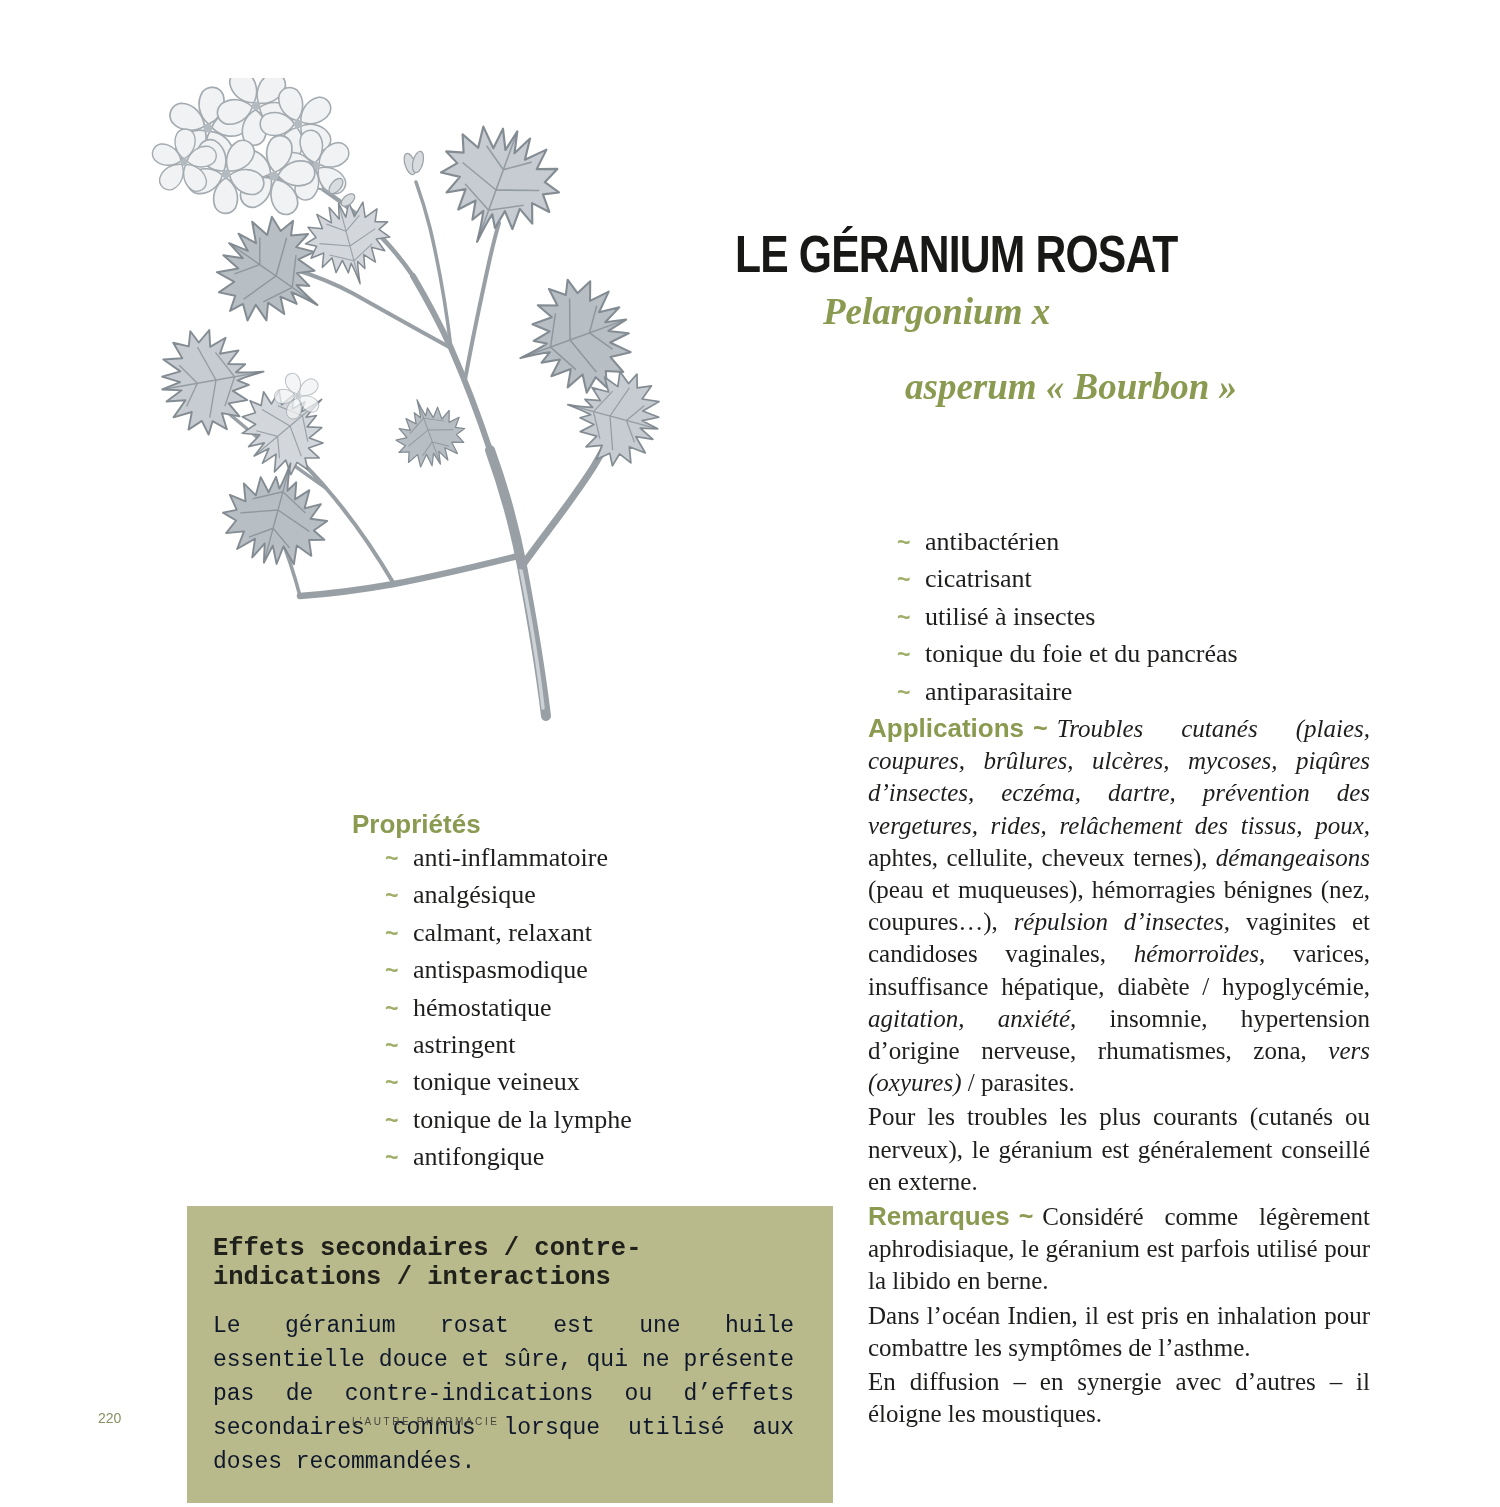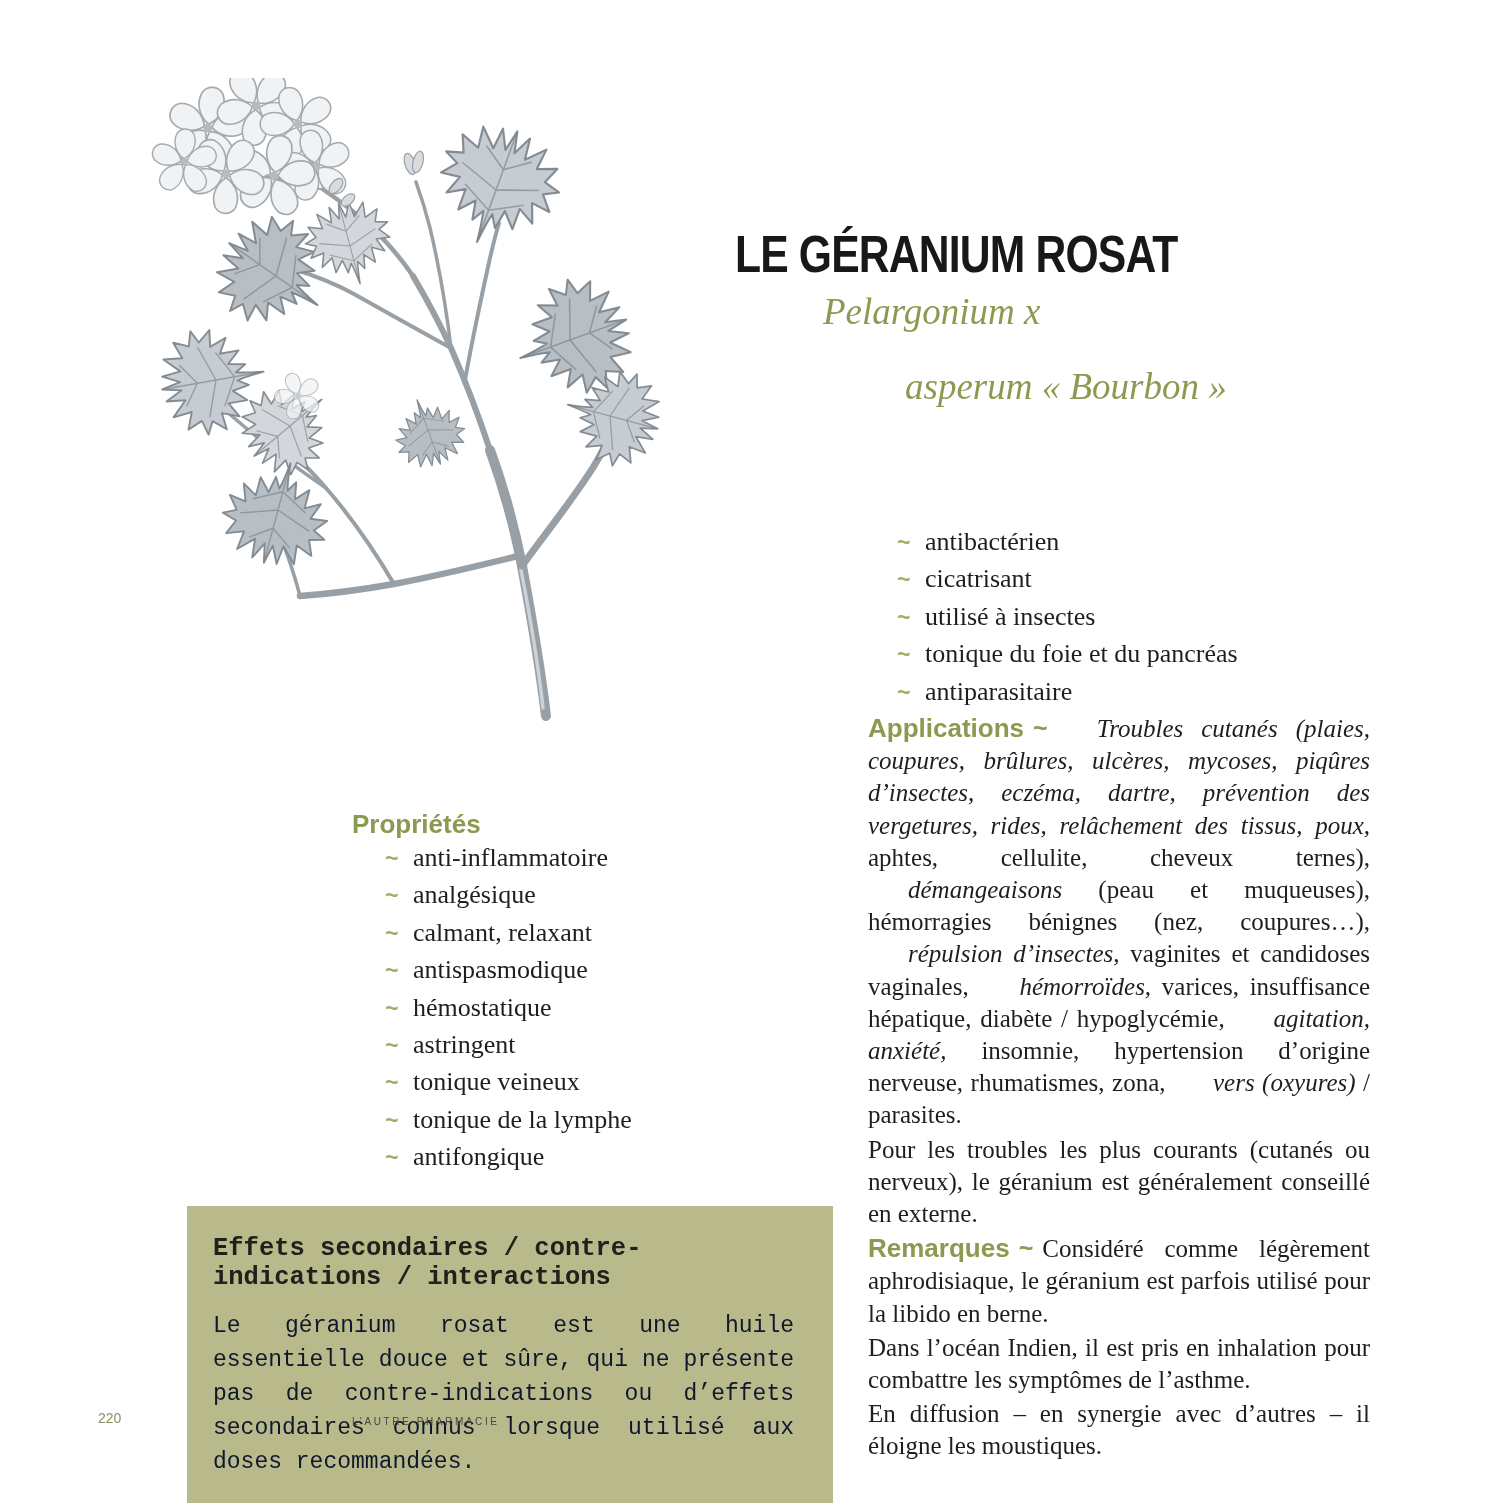--- a/index.html
+++ b/index.html
@@ -9,21 +9,21 @@
   }
   
   .title{
     position:absolute;left:735px;top:224px;margin:0;
     font-family:"Liberation Sans", sans-serif;font-weight:700;font-size:52px;
     letter-spacing:-1px;color:#181816;transform:scaleX(0.82);transform-origin:left top;
     white-space:nowrap;
   }
   .latin{
     position:absolute;left:735px;top:288px;
-    font-family:"Liberation Serif", serif;font-style:italic;font-weight:400;
+    font-family:"Liberation Serif", serif;font-style:italic;font-weight:700;
     font-size:37px;line-height:47px;color:var(--olive,#8a9a50);white-space:nowrap;
   }
   .latin .l1{margin-left:88px;}
   .latin .l2{margin-left:170px;margin-top:28px;}
   
   .illustration{position:absolute;left:128px;top:78px;width:562px;height:645px;}
   .stem{fill:none;stroke:#98a0a6;stroke-linecap:round;}
   .stem-hi{fill:none;stroke:#cdd2d6;stroke-linecap:round;}
   .lf-outline{stroke:#848c93;stroke-width:1.8;stroke-linejoin:round;}
   .vein{fill:none;stroke:#79828a;stroke-width:1.3;opacity:.65;}
@@ -52,21 +52,21 @@
   .prop-list-left{left:385px;top:843px;}
   .prop-list-right{left:897px;top:527px;}
   .prop-item{display:flex;align-items:baseline;height:37.4px;font-size:26px;color:var(--ink,#1e1e1c);}
   .prop-item .tilde{
     font-family:"Liberation Sans", sans-serif;font-weight:700;font-size:23px;
     color:var(--olive-soft,#9fae68);flex:0 0 28px;
   }
   
   .right-col{position:absolute;left:868px;top:712px;width:502px;}
   .right-col p{margin:0 0 2px 0;font-size:25px;line-height:32.2px;text-align:justify;}
-  .italic{font-style:italic;margin-left:40px;}
+  .italic{font-style:italic;}
   
   .side-box{
     position:absolute;left:187px;top:1206px;width:646px;box-sizing:border-box;
     background:var(--box-bg,#b9ba8c);padding:28px 39px 24px 26px;
     font-family:Liberation Mono, monospace;
   }
   .side-box h3{margin:0 0 17px 0;font-size:25.5px;font-weight:700;color:#21211c;}
   .side-box p{margin:0;font-size:23px;line-height:34px;text-align:justify;color:#0f172a;}
   
   .page-number{

